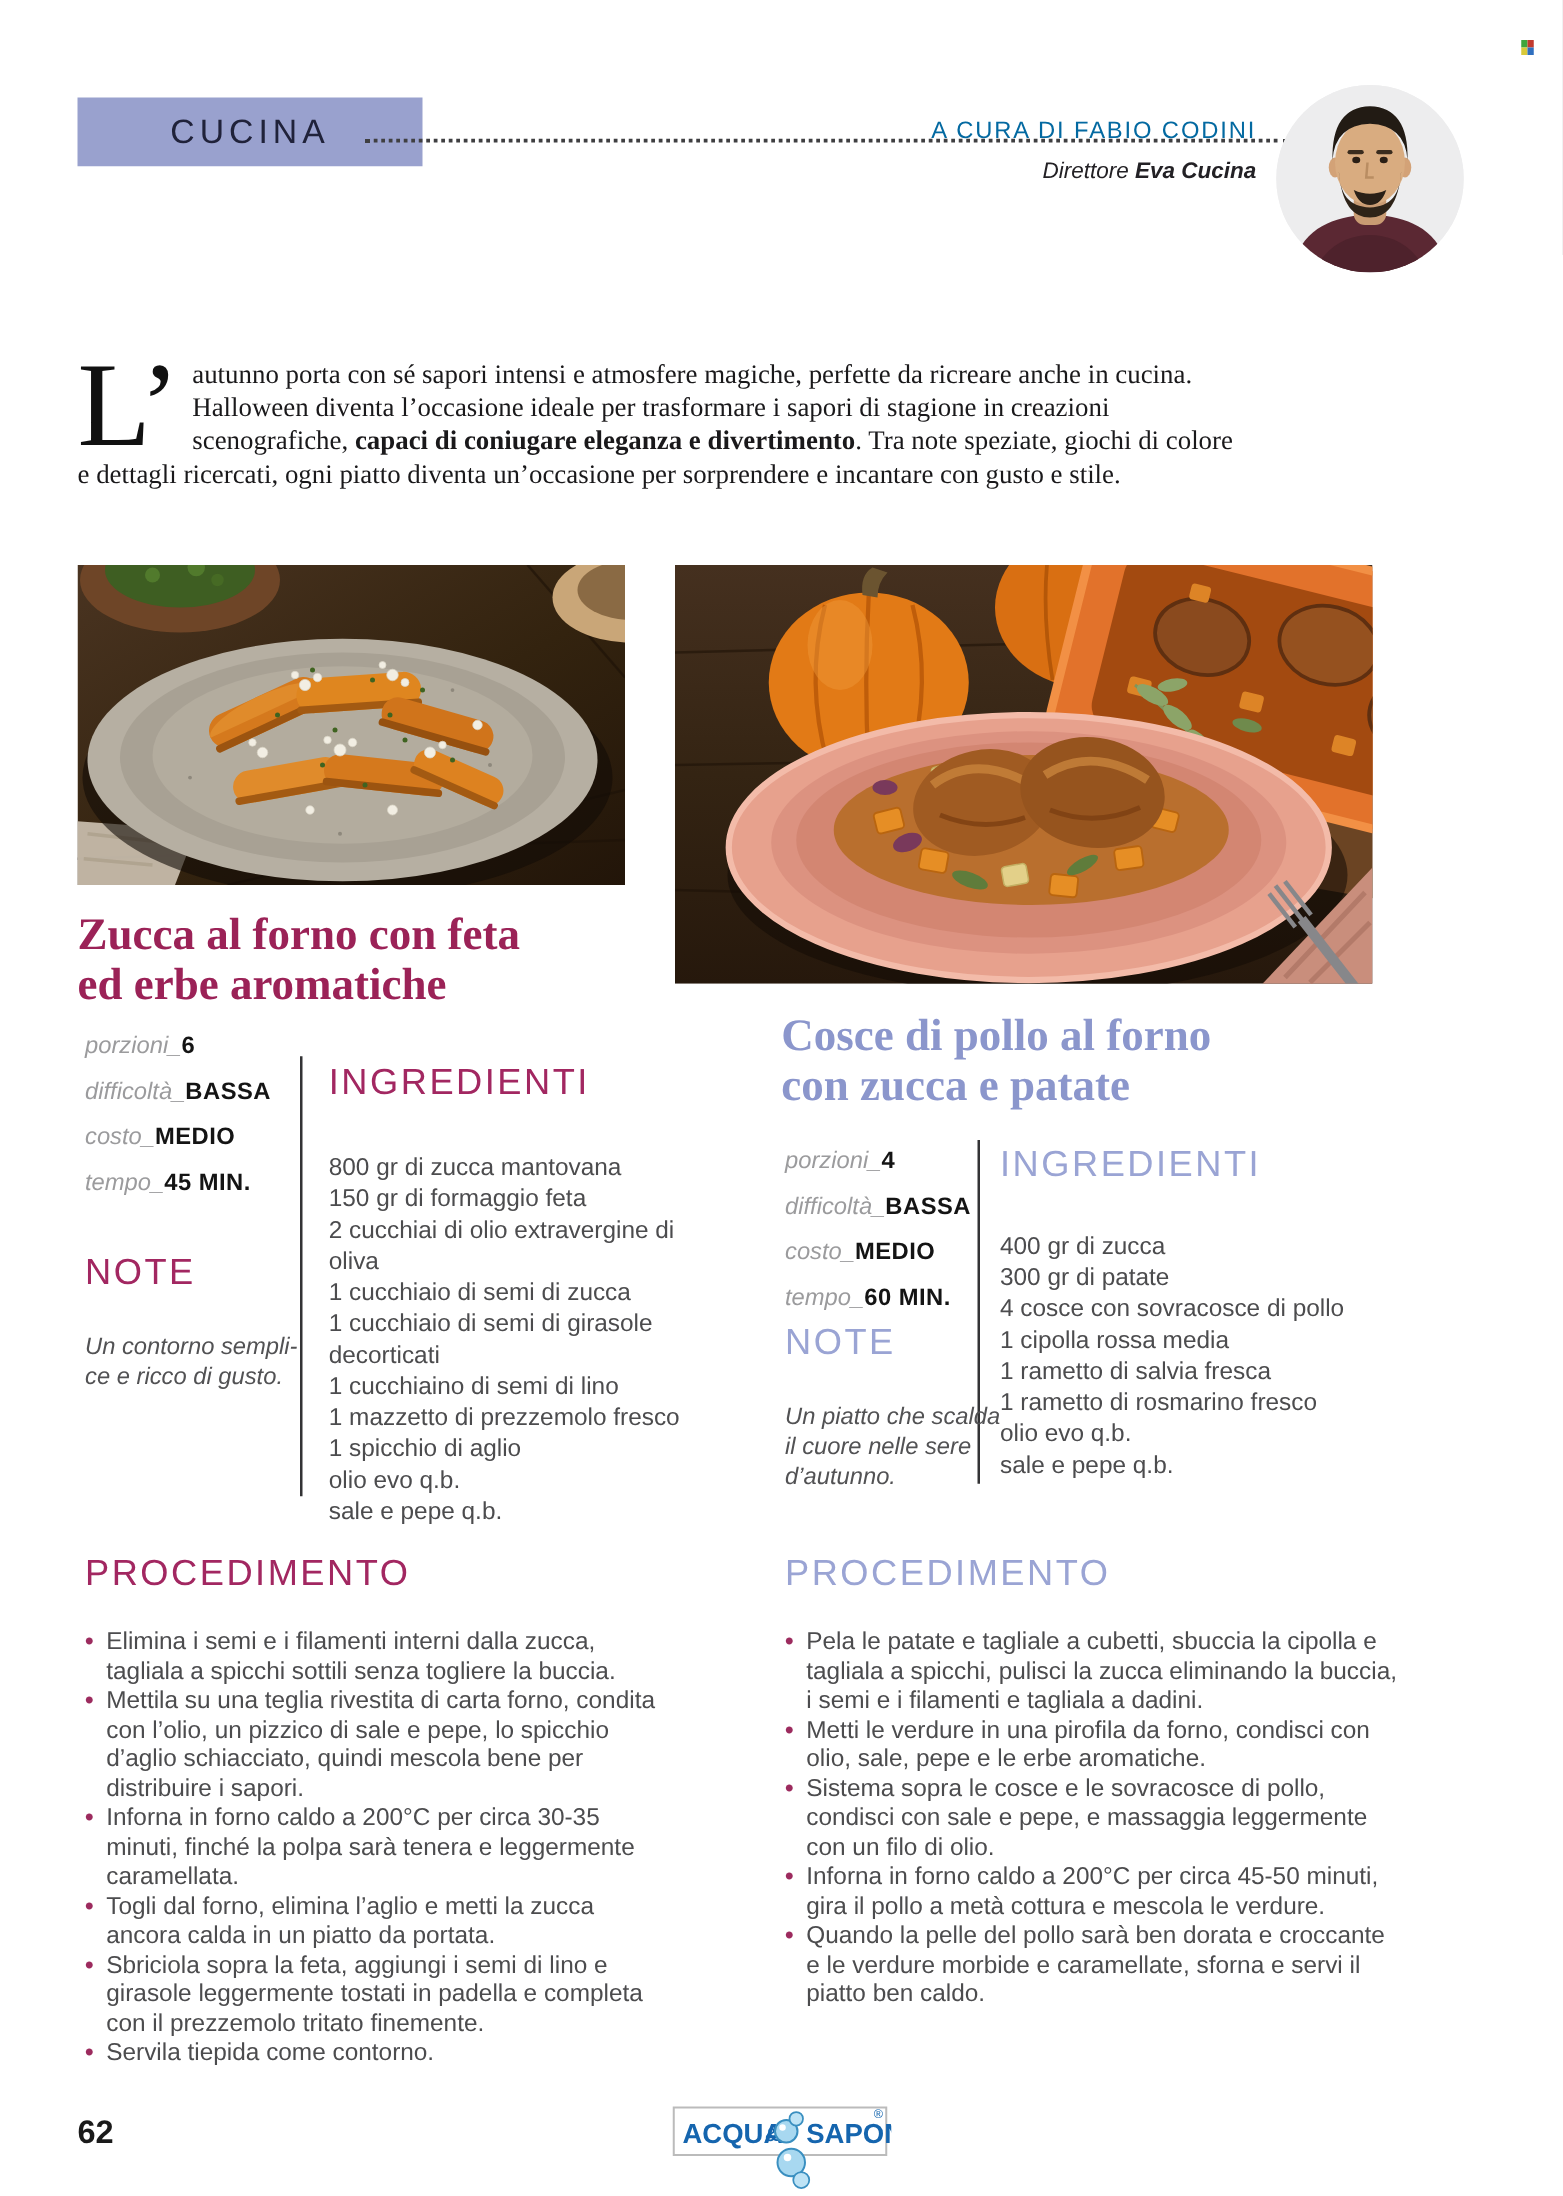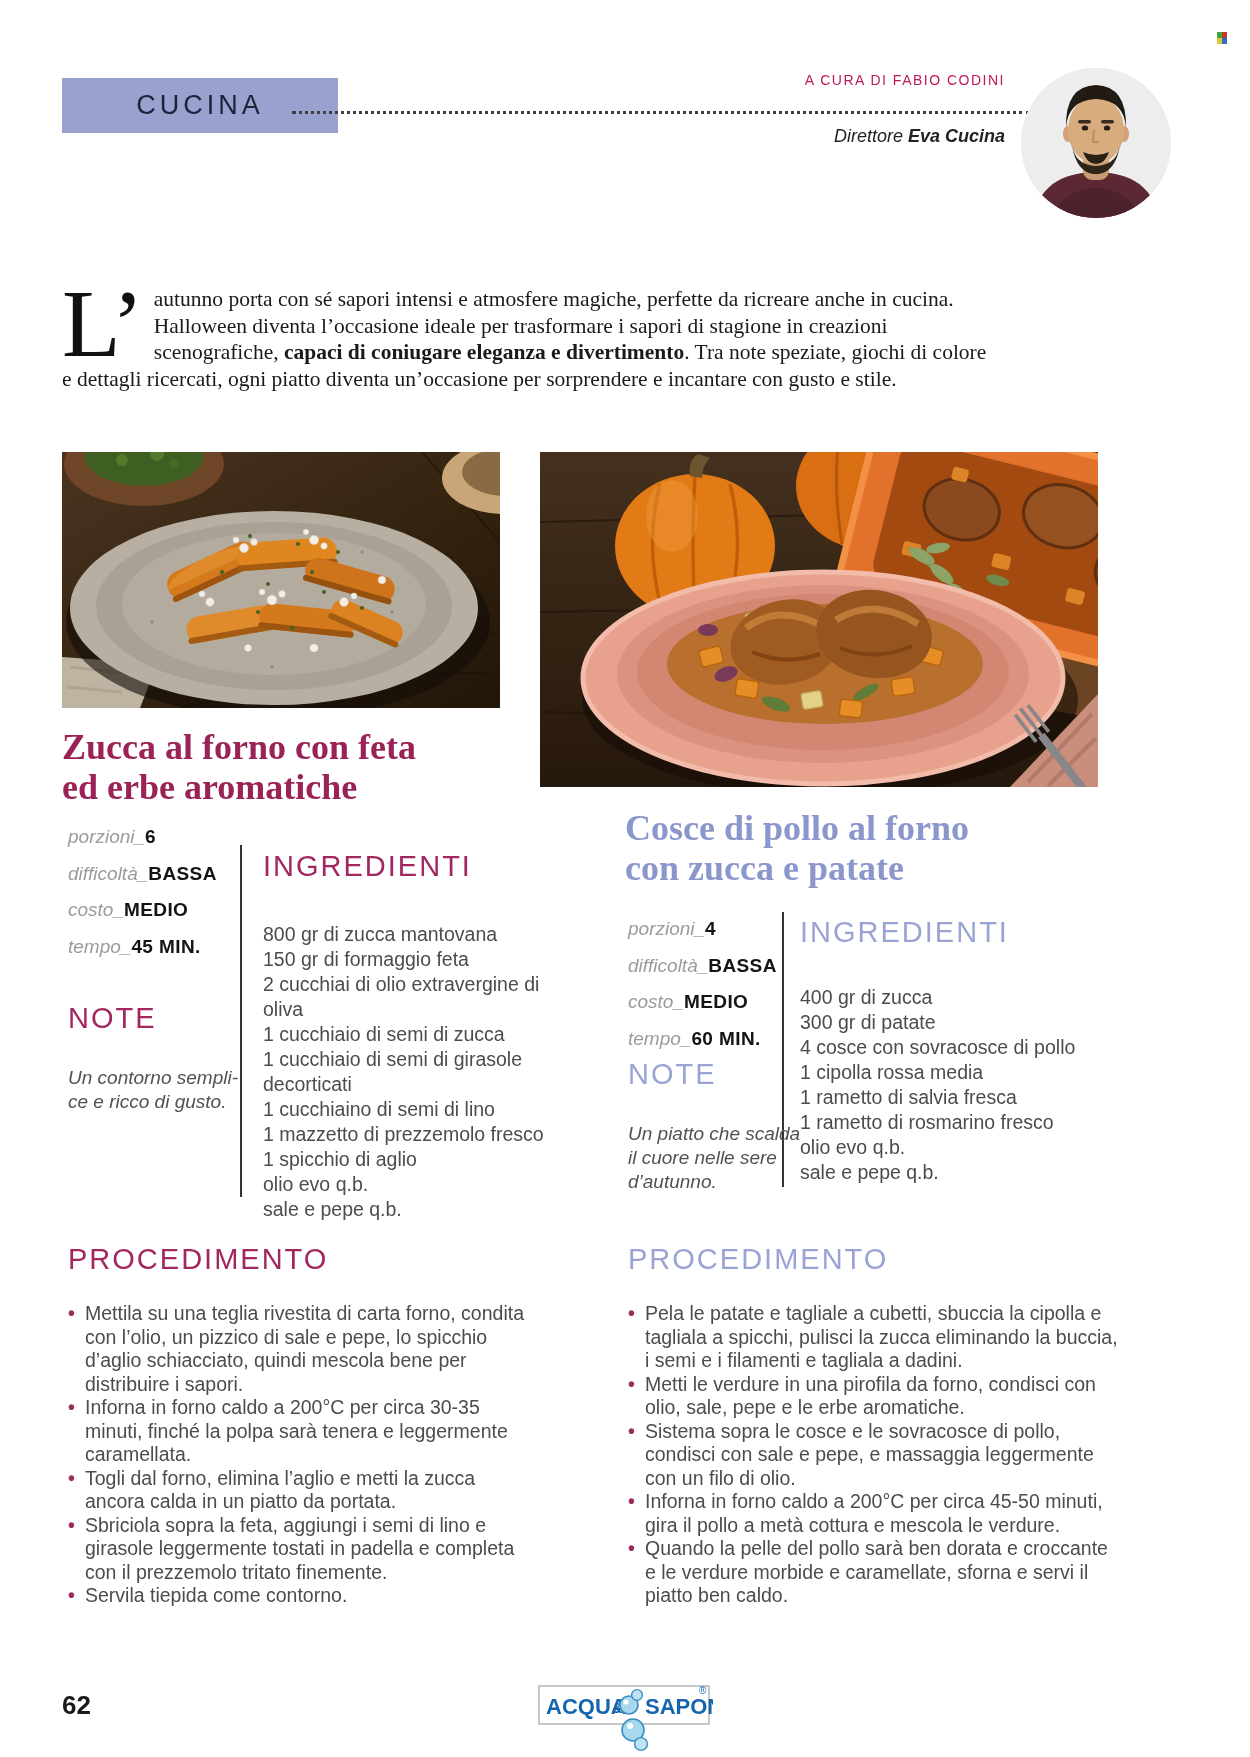--- a/index.html
+++ b/index.html
@@ -4,21 +4,21 @@
 <style>
   html,body{margin:0;padding:0;background:#e8e8e8;}
   .page{position:relative;width:1250px;height:1757px;background:#ffffff;
         font-family:"Liberation Sans",sans-serif;overflow:hidden;margin:0 auto;}
   .abs{position:absolute;}
 
   
   .sec-box{left:62px;top:78px;width:276px;height:55px;background:#99A1CE;
            display:flex;align-items:center;justify-content:center;}
   .sec-box span{font-size:27px;letter-spacing:4px;color:#20223A;font-weight:500;}
-  .byline{right:245px;top:72px;font-size:14px;letter-spacing:1.5px;color:#be185d;font-weight:400;}
+  .byline{right:245px;top:94px;font-size:19px;letter-spacing:1.5px;color:#0369a1;font-weight:400;}
   .dots{left:292px;top:111px;width:738px;height:0;border-top:3.4px dotted #3F3F41;}
   .direttore{right:245px;top:126px;font-size:18px;font-style:italic;color:#232125;}
   .direttore b{font-weight:700;}
   .avatar{left:1021px;top:68px;width:150px;height:150px;border-radius:50%;overflow:hidden;background:#EDEDEE;}
   .marker{left:1217px;top:32px;width:10px;height:12px;display:grid;grid-template-columns:1fr 1fr;grid-template-rows:1fr 1fr;}
   .marker i{display:block;}
 
   
   .main-title{left:61px;top:196px;font-size:54px;color:#8A94C9;white-space:nowrap;}
   .main-title .lt{font-weight:400;}
@@ -328,20 +328,21 @@
       <li>olio evo q.b.</li>
       <li>sale e pepe q.b.</li>
     </ul>
 
     <div class="abs col-h mag" style="left:68px;top:1002px;">NOTE</div>
     <div class="abs note-txt" style="left:68px;top:1066px;width:190px;">Un contorno sempli-
 ce e ricco di gusto.</div>
 
     <div class="abs col-h mag" style="left:68px;top:1243px;">PROCEDIMENTO</div>
     <ul class="abs steps" style="left:68px;top:1302px;width:458px;">
+      <li>Elimina i semi e i filamenti interni dalla zucca, tagliala a spicchi sottili senza togliere la buccia.</li>
       <li>Mettila su una teglia rivestita di carta forno, condita con l’olio, un pizzico di sale e pepe, lo spicchio d’aglio schiacciato, quindi mescola bene per distribuire i sapori.</li>
       <li>Inforna in forno caldo a 200°C per circa 30-35 minuti, finché la polpa sarà tenera e leggermente caramellata.</li>
       <li>Togli dal forno, elimina l’aglio e metti la zucca ancora calda in un piatto da portata.</li>
       <li>Sbriciola sopra la feta, aggiungi i semi di lino e girasole leggermente tostati in padella e completa con il prezzemolo tritato finemente.</li>
       <li>Servila tiepida come contorno.</li>
     </ul>
   </div>
 
   <div class="r2">
     <h2 class="abs r-title" style="left:625px;top:808px;margin:0">Cosce di pollo al forno

